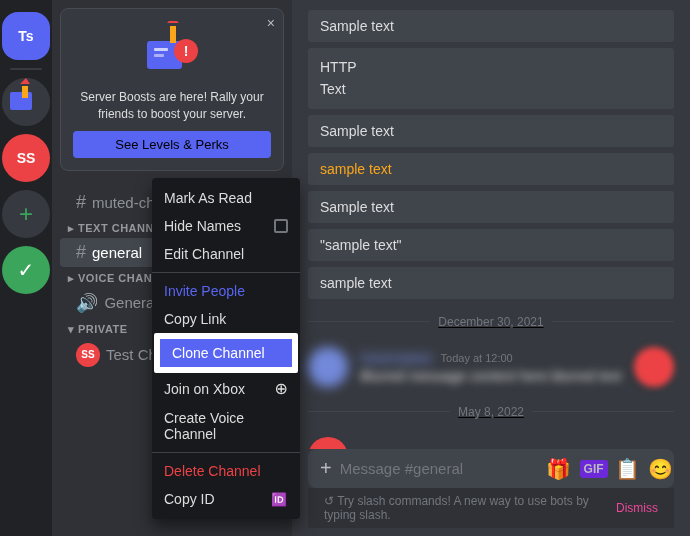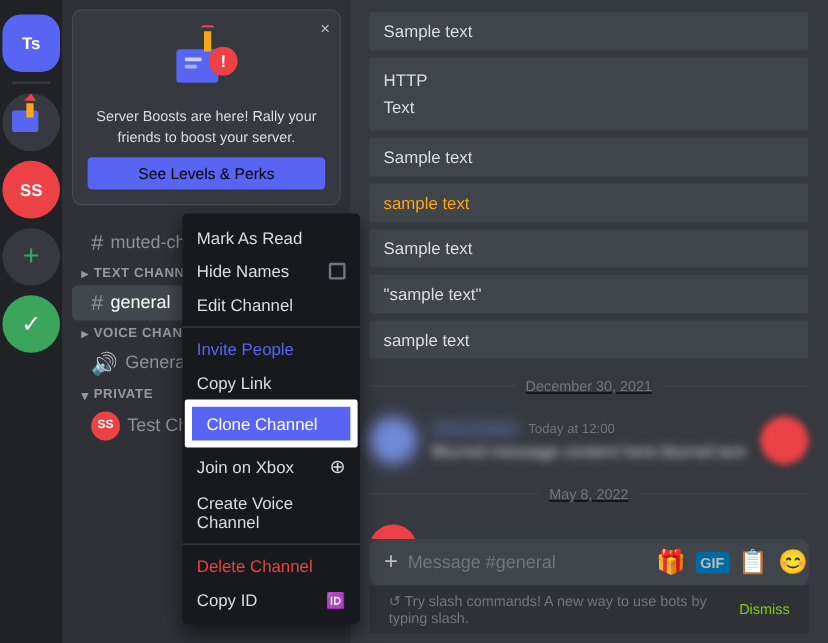--- a/index.html
+++ b/index.html
@@ -350,21 +350,21 @@
     .slash-tip {
       background: #2f3136;
       padding: 6px 16px;
       font-size: 12px;
       color: #72767d;
       display: flex;
       align-items: center;
       gap: 4px;
     }
     .slash-tip a {
-      color: #84cc16;
+      color: #ec4899;
       text-decoration: none;
     }
 
     
     .orange-avatar {
       width: 40px;
       height: 40px;
       border-radius: 50%;
       background: #ed4245;
       filter: blur(3px);
@@ -550,21 +550,21 @@
       <div class="strike-avatar">S</div>
 
     </div>
   </div>
 
   <div class="message-input-area">
     <div class="message-input-box">
       <span class="input-icon">+</span>
       <input class="message-input" type="text" placeholder="Message #general" style="">
       <span class="input-icon">🎁</span>
-      <span class="input-icon" style="font-size:12px;font-weight:700;color:#b9bbbe;background:#0369a1;padding:2px 4px;border-radius:3px;">GIF</span>
+      <span class="input-icon" style="font-size:12px;font-weight:700;color:#b9bbbe;background:#6d28d9;padding:2px 4px;border-radius:3px;">GIF</span>
       <span class="input-icon">📋</span>
       <span class="input-icon">😊</span>
     </div>
     <div class="slash-tip">
       <span>↺ Try slash commands! A new way to use bots by typing slash.</span>
       <a href="#">Dismiss</a>
     </div>
   </div>
 </div>
 

